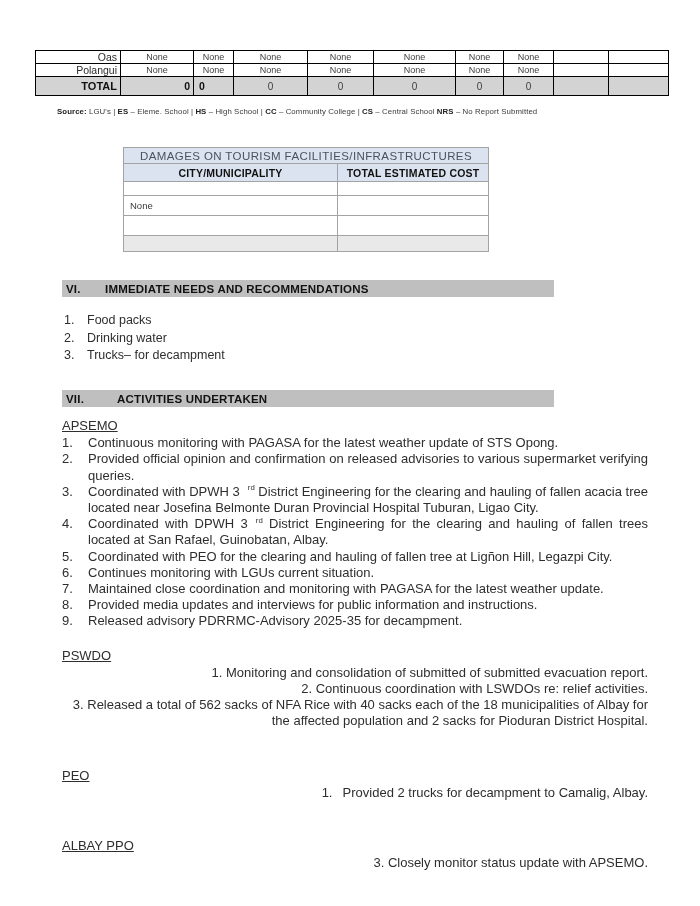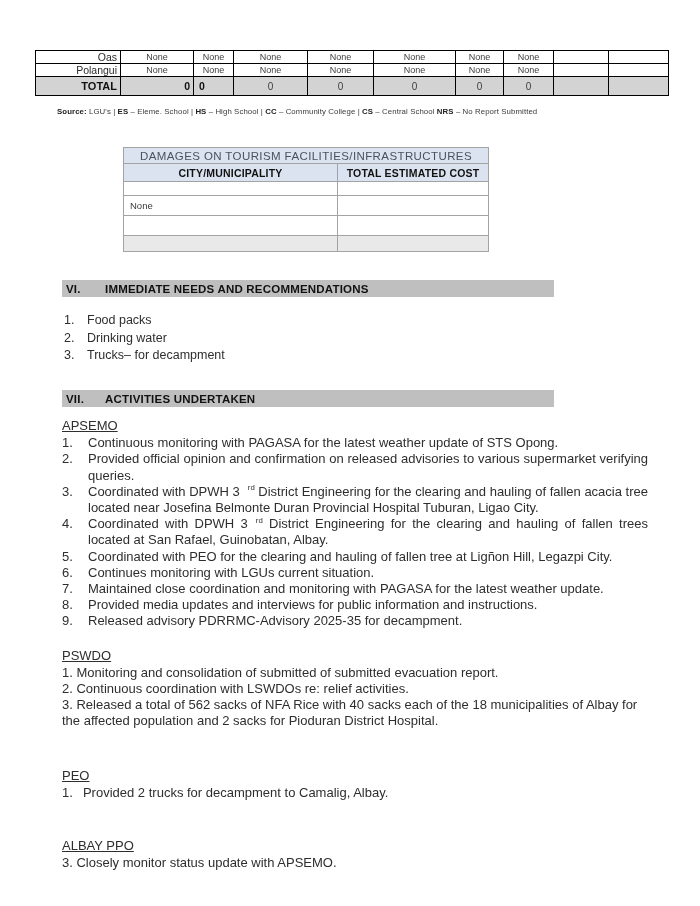--- a/index.html
+++ b/index.html
@@ -57,21 +57,21 @@
   .tourism-table tbody tr:nth-child(4) td { height:16px; background:#e9e9e9; }
 
   
   .section-bar {
     position:absolute; left:62px; width:492px; height:17px;
     background:#bfbfbf; display:flex; align-items:center; padding:0 4px;
     font-weight:bold; font-size:11.5px; color:#111; letter-spacing:0.2px;
   }
   .section-bar .sec-num { width:39px; flex:0 0 39px; }
   .bar-vi  { top:280px; }
-  .bar-vii { top:390px; }
+  .bar-vii { top:390px;gap:12px; }
 
   
   .list-vi {
     position:absolute; left:64px; top:312px; width:560px;
     font-size:12.5px; line-height:17.5px; color:#2e2e2e;
   }
   .list-vi .li { display:flex; }
   .list-vi .num { flex:0 0 23px; }
 
   
@@ -80,21 +80,21 @@
     font-size:13px; line-height:16.2px; color:#2e2e2e;
   }
   .subsection { margin-top:0; }
   .subsection.sub-1 { margin-top:18px; }
   .subsection.sub-2 { margin-top:38px; }
   .subsection.sub-3 { margin-top:37px; }
   .sub-heading { text-decoration:underline; margin-bottom:1px; }
   .hang { display:flex; }
   .hang .num { flex:0 0 26px; }
   .hang .txt { flex:1; text-align:justify; }
-  .plain { text-align:left; }
+  .plain { text-align:right; }
   sup { font-size:60%; vertical-align:super; line-height:0;padding-left:8px; }
 </style>
 </head>
 <body>
 
 <div class="page">
 
   <table class="school-table">
     <colgroup>
       <col style="width:85px">

